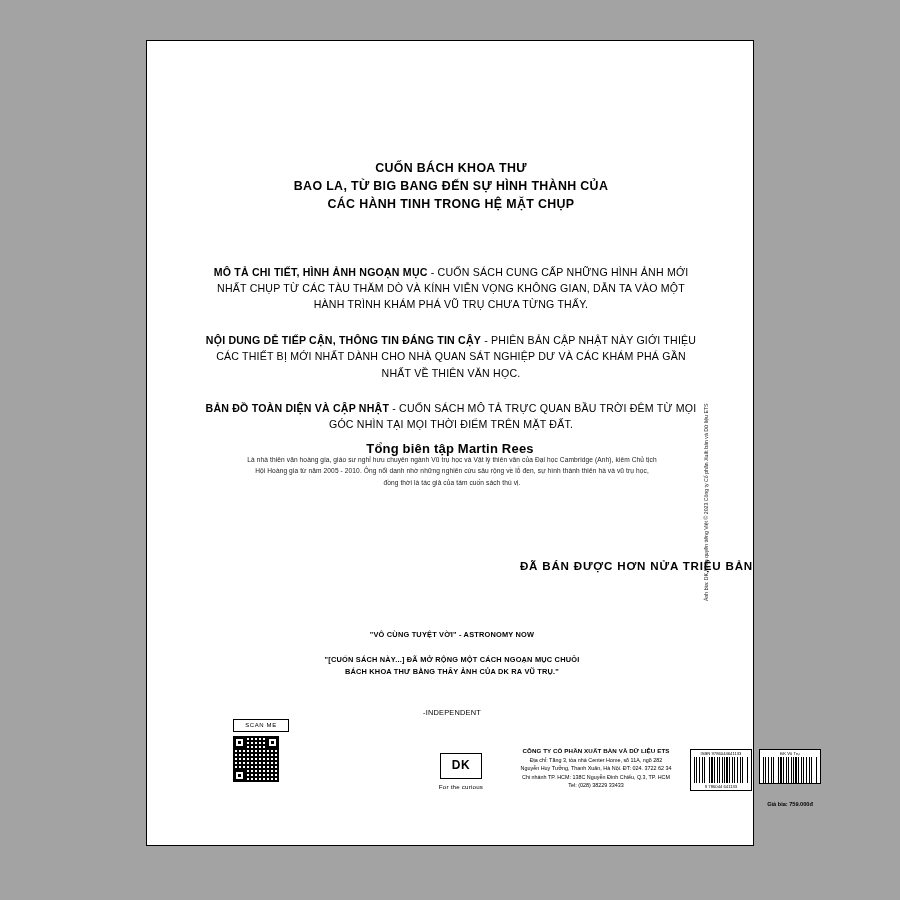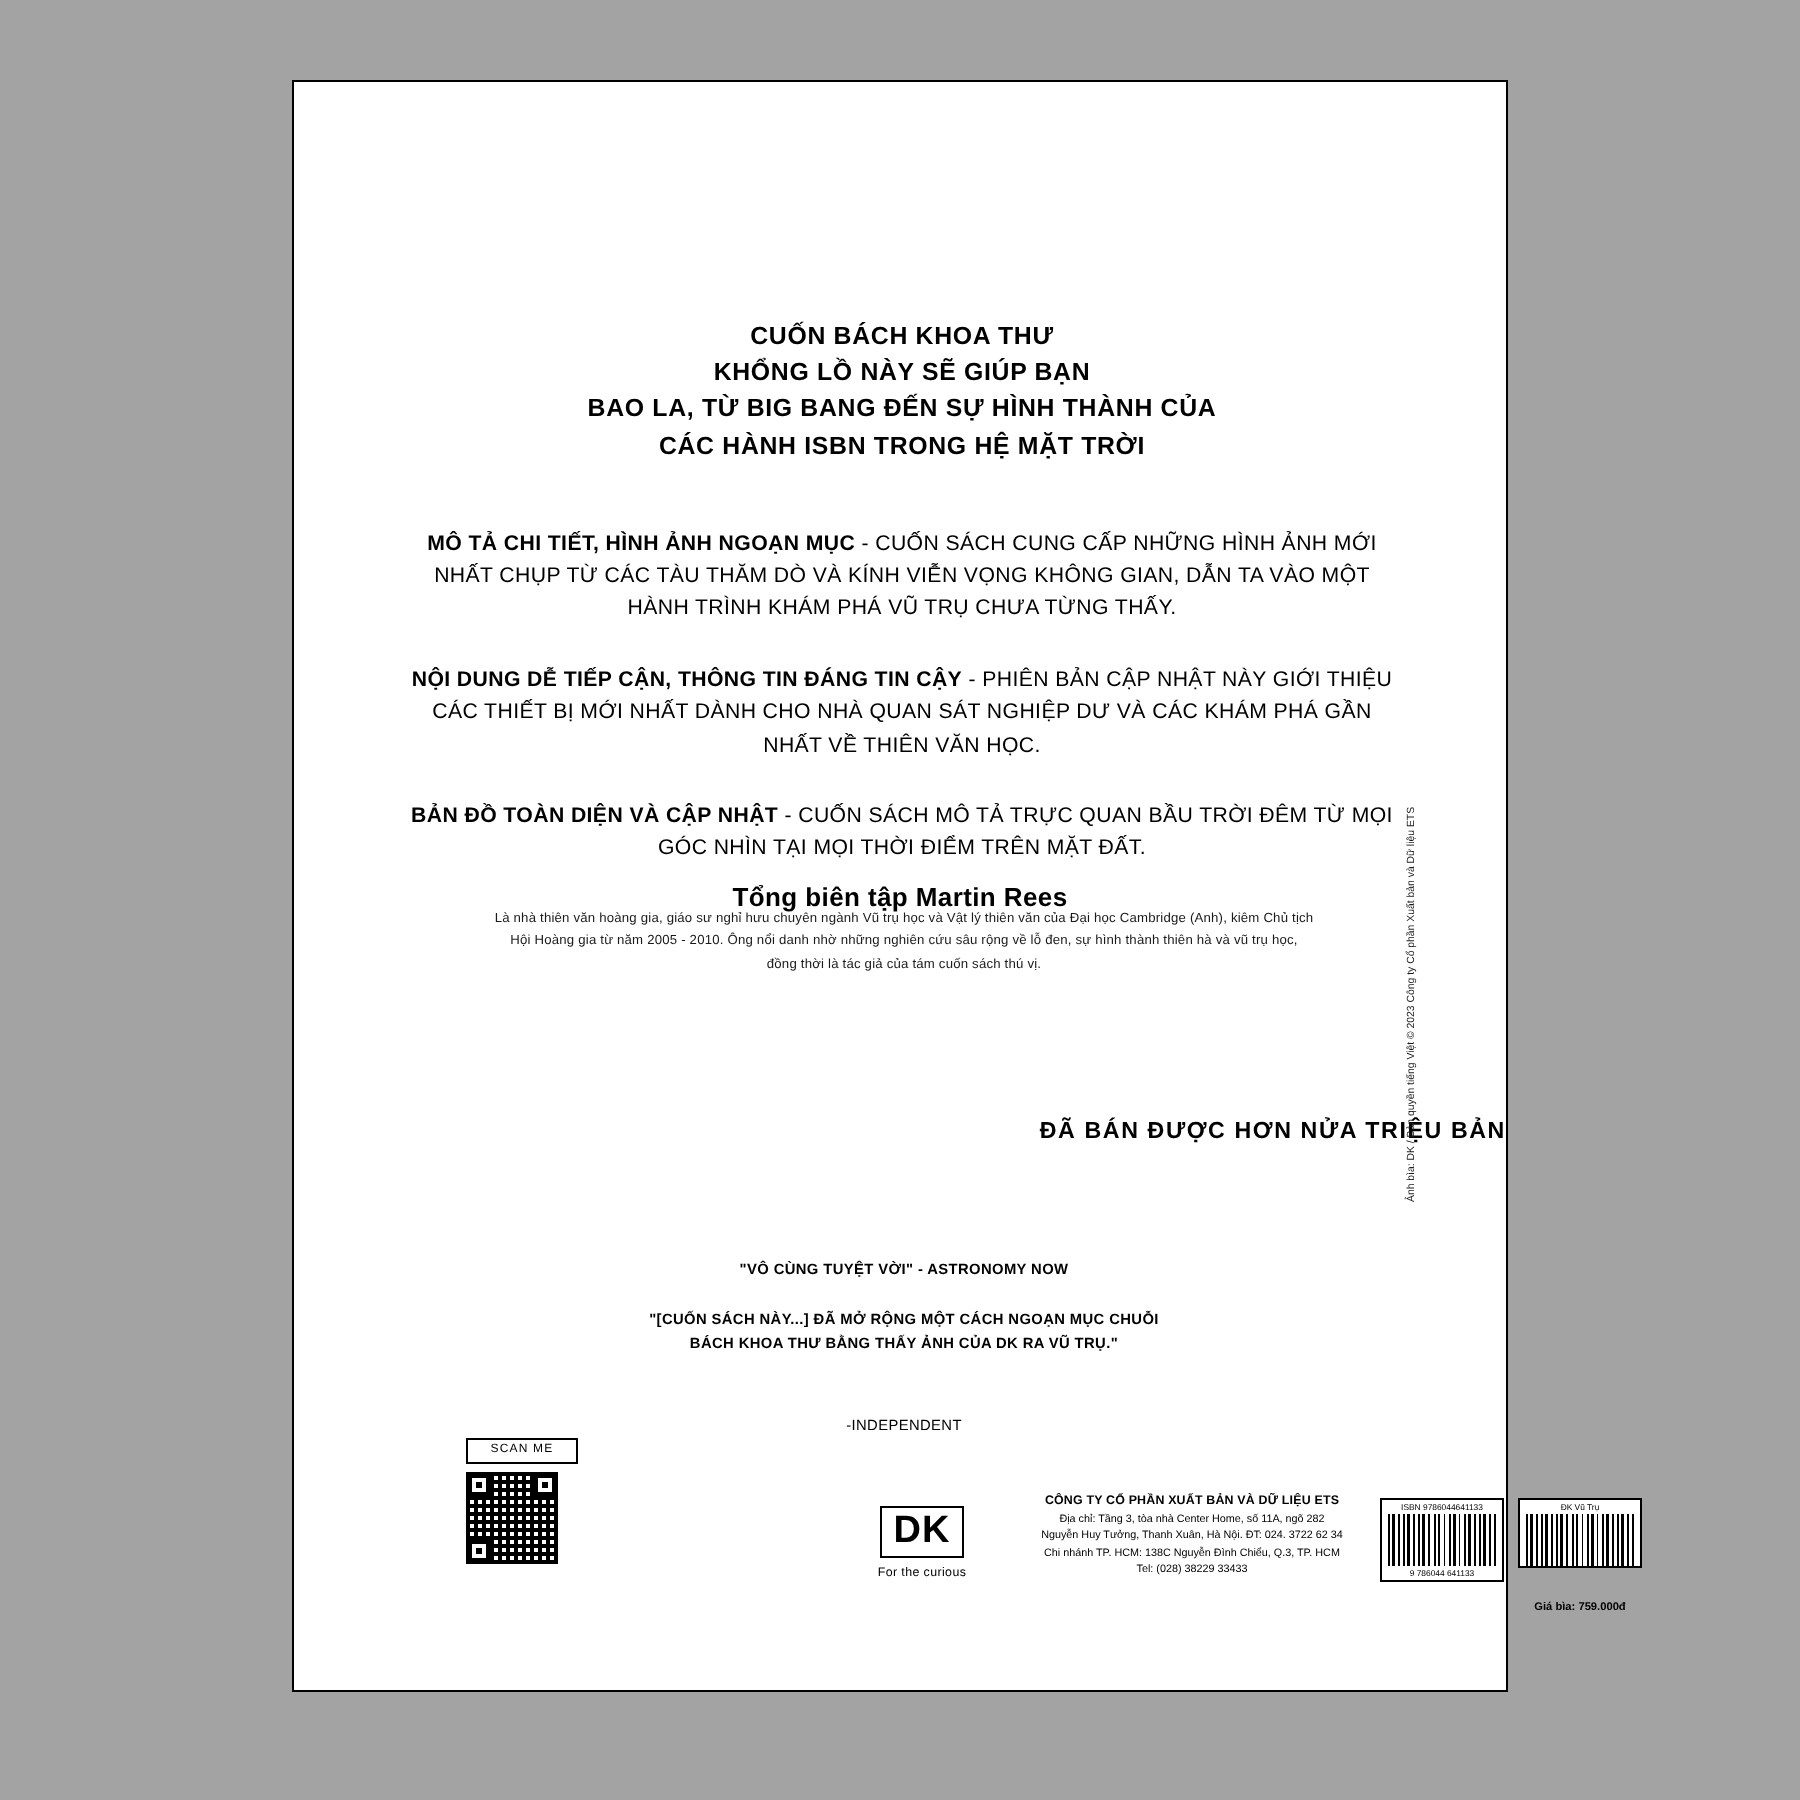--- a/index.html
+++ b/index.html
@@ -187,21 +187,21 @@
     width: 72px;
     text-align: center;
   }
   .dk-box {
     width: 42px;
     height: 26px;
     border: 1.5px solid #000;
     box-sizing: border-box;
     margin: 0 auto;
     font-weight: bold;
-    font-size: 19px;
+    font-size: 12px;
     letter-spacing: 0.5px;
     line-height: 23px;
     color: #000;
   }
   .dk-tagline {
     margin-top: 4px;
     font-size: 6.2px;
     letter-spacing: 0.2px;
     color: #000;
   }
@@ -279,23 +279,22 @@
 </style>
 </head>
 <body>
 
 <div class="page">
   <div class="cover-frame">
     <div class="inner">
 
       <div class="headline">
         <div>CUỐN BÁCH KHOA THƯ</div>
-        <div>KHỔNG LỒ NÀY SẼ GIÚP BẠN</div>
         <div>BAO LA, TỪ BIG BANG ĐẾN SỰ HÌNH THÀNH CỦA</div>
-        <div>CÁC HÀNH ISBN TRONG HỆ MẶT TRỜI</div>
+        <div>CÁC HÀNH TINH TRONG HỆ MẶT CHỤP</div>
       </div>
 
       <div class="features">
         <p class="feature">
           <span class="lead">MÔ TẢ CHI TIẾT, HÌNH ẢNH NGOẠN MỤC</span><span> - CUỐN SÁCH CUNG CẤP NHỮNG HÌNH ẢNH MỚI NHẤT CHỤP TỪ CÁC TÀU THĂM DÒ VÀ KÍNH VIỄN VỌNG KHÔNG GIAN, DẪN TA VÀO MỘT HÀNH TRÌNH KHÁM PHÁ VŨ TRỤ CHƯA TỪNG THẤY.</span>
         </p>
         <p class="feature">
           <span class="lead">NỘI DUNG DỄ TIẾP CẬN, THÔNG TIN ĐÁNG TIN CẬY</span><span> - PHIÊN BẢN CẬP NHẬT NÀY GIỚI THIỆU CÁC THIẾT BỊ MỚI NHẤT DÀNH CHO NHÀ QUAN SÁT NGHIỆP DƯ VÀ CÁC KHÁM PHÁ GẦN NHẤT VỀ THIÊN VĂN HỌC.</span>
         </p>
         <p class="feature">

